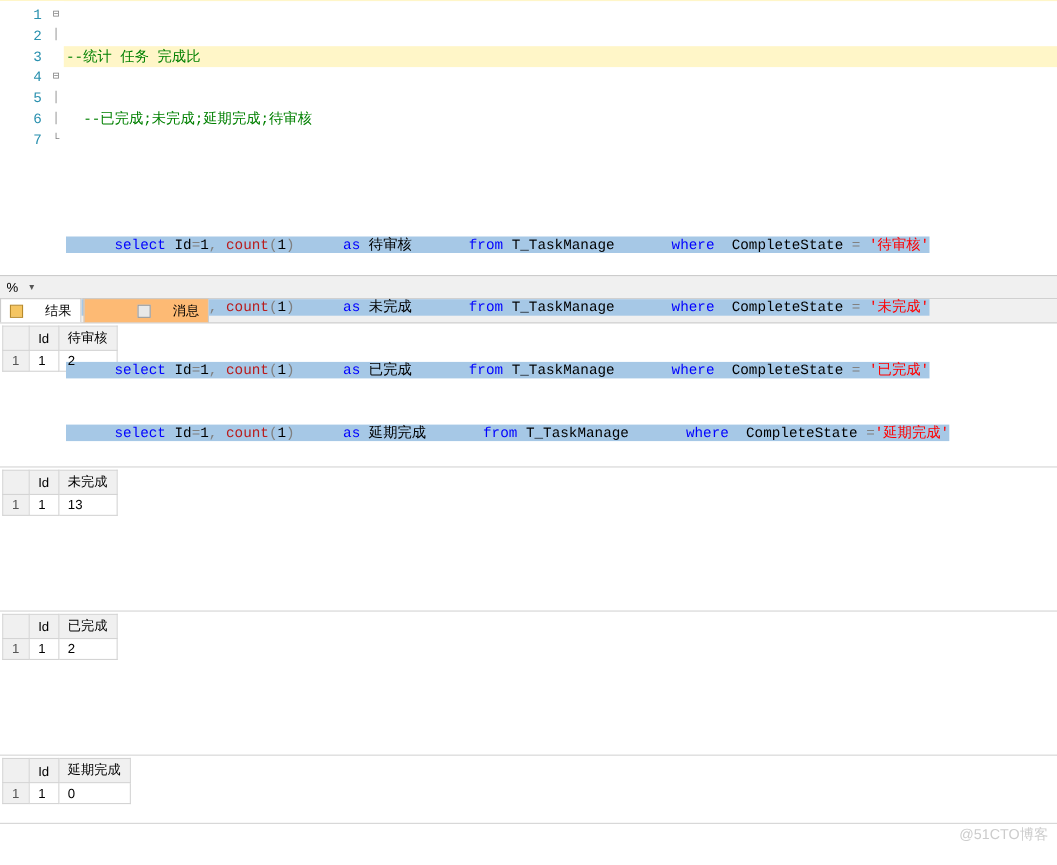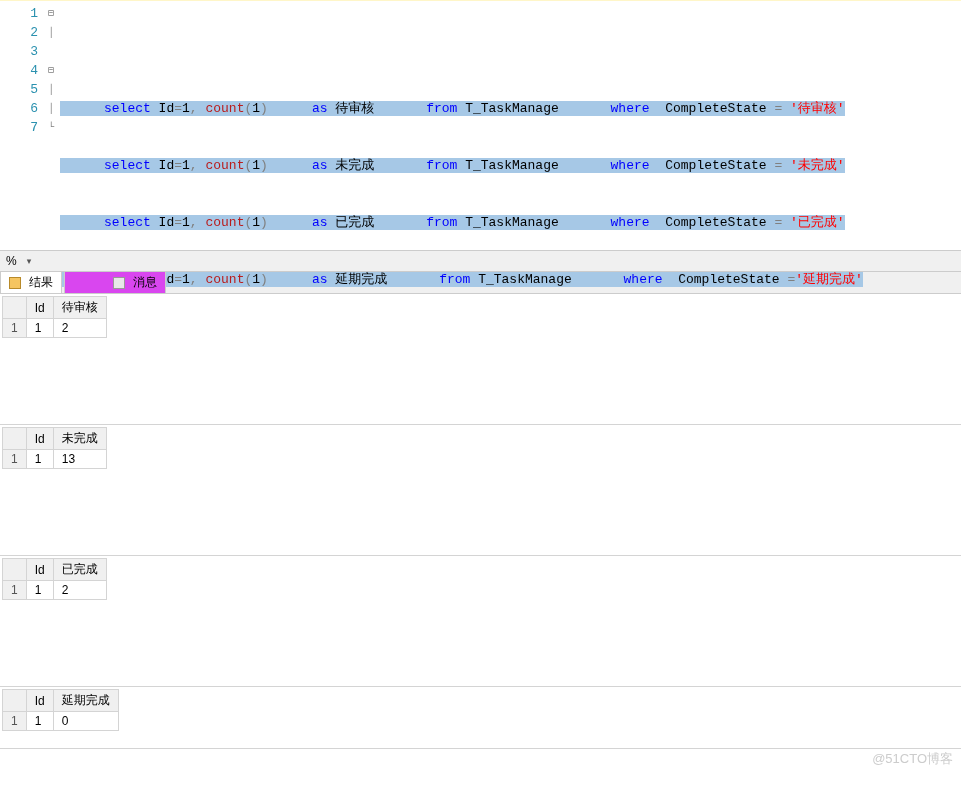--- a/index.html
+++ b/index.html
@@ -81,23 +81,23 @@
   border-bottom: 1px solid #ccc;
 }
 .tab {
   display: flex;
   align-items: center;
   padding: 2px 8px;
   border: 1px solid #ccc;
   border-bottom: none;
   background: #fff;
   margin-right: 2px;
-  gap: 8px;
-}
-.tab.inactive { background: #d946ef; padding-left: 48px; }
+  gap: 20px;
+}
+.tab.inactive { background: #fdba74; padding-left: 48px; }
 .tab-icon {
   width: 12px; height: 12px;
   display: inline-block;
 }
 .icon-grid {
   background: linear-gradient(#f5c561,#f5c561);
   border: 1px solid #b88a2a;
 }
 .icon-msg {
   background: #e8e8e8;
@@ -166,20 +166,22 @@
   <div class="fold-col">
     <div>⊟</div>
     <div>│</div>
     <div></div>
     <div>⊟</div>
     <div>│</div>
     <div>│</div>
     <div>└</div>
   </div>
   <div class="code-col">
+    <div class="code-line hl-line1"><span class="comment">--统计 任务 完成比</span></div>
+    <div class="code-line"><span class="comment">  --已完成;未完成;延期完成;待审核</span></div>
     <div class="code-line"></div>
     <div class="code-line"><span class="sel"><span class="kw">select</span><span class="plain"> Id</span><span class="num-gray">=</span><span class="plain">1</span><span class="num-gray">, </span><span class="fn">count</span><span class="num-gray">(</span><span class="plain">1</span><span class="num-gray">)</span><span class="kw">as </span><span class="plain">待审核 </span><span class="kw">from </span><span class="plain">T_TaskManage </span><span class="kw">where </span><span class="plain"> CompleteState </span><span class="num-gray">= </span><span class="str">'待审核'</span></span></div>
     <div class="code-line"><span class="sel"><span class="kw">select</span><span class="plain"> Id</span><span class="num-gray">=</span><span class="plain">1</span><span class="num-gray">, </span><span class="fn">count</span><span class="num-gray">(</span><span class="plain">1</span><span class="num-gray">)</span><span class="kw">as </span><span class="plain">未完成 </span><span class="kw">from </span><span class="plain">T_TaskManage </span><span class="kw">where </span><span class="plain"> CompleteState </span><span class="num-gray">= </span><span class="str">'未完成'</span></span></div>
     <div class="code-line"><span class="sel"><span class="kw">select</span><span class="plain"> Id</span><span class="num-gray">=</span><span class="plain">1</span><span class="num-gray">, </span><span class="fn">count</span><span class="num-gray">(</span><span class="plain">1</span><span class="num-gray">)</span><span class="kw">as </span><span class="plain">已完成 </span><span class="kw">from </span><span class="plain">T_TaskManage </span><span class="kw">where </span><span class="plain"> CompleteState </span><span class="num-gray">= </span><span class="str">'已完成'</span></span></div>
     <div class="code-line"><span class="sel"><span class="kw">select</span><span class="plain"> Id</span><span class="num-gray">=</span><span class="plain">1</span><span class="num-gray">, </span><span class="fn">count</span><span class="num-gray">(</span><span class="plain">1</span><span class="num-gray">)</span><span class="kw">as </span><span class="plain">延期完成 </span><span class="kw">from </span><span class="plain">T_TaskManage </span><span class="kw">where </span><span class="plain"> CompleteState </span><span class="num-gray">=</span><span class="str">'延期完成'</span></span></div>
   </div>
 </div>
 
 <div class="splitter-bar">
   <span class="pct">%</span>

